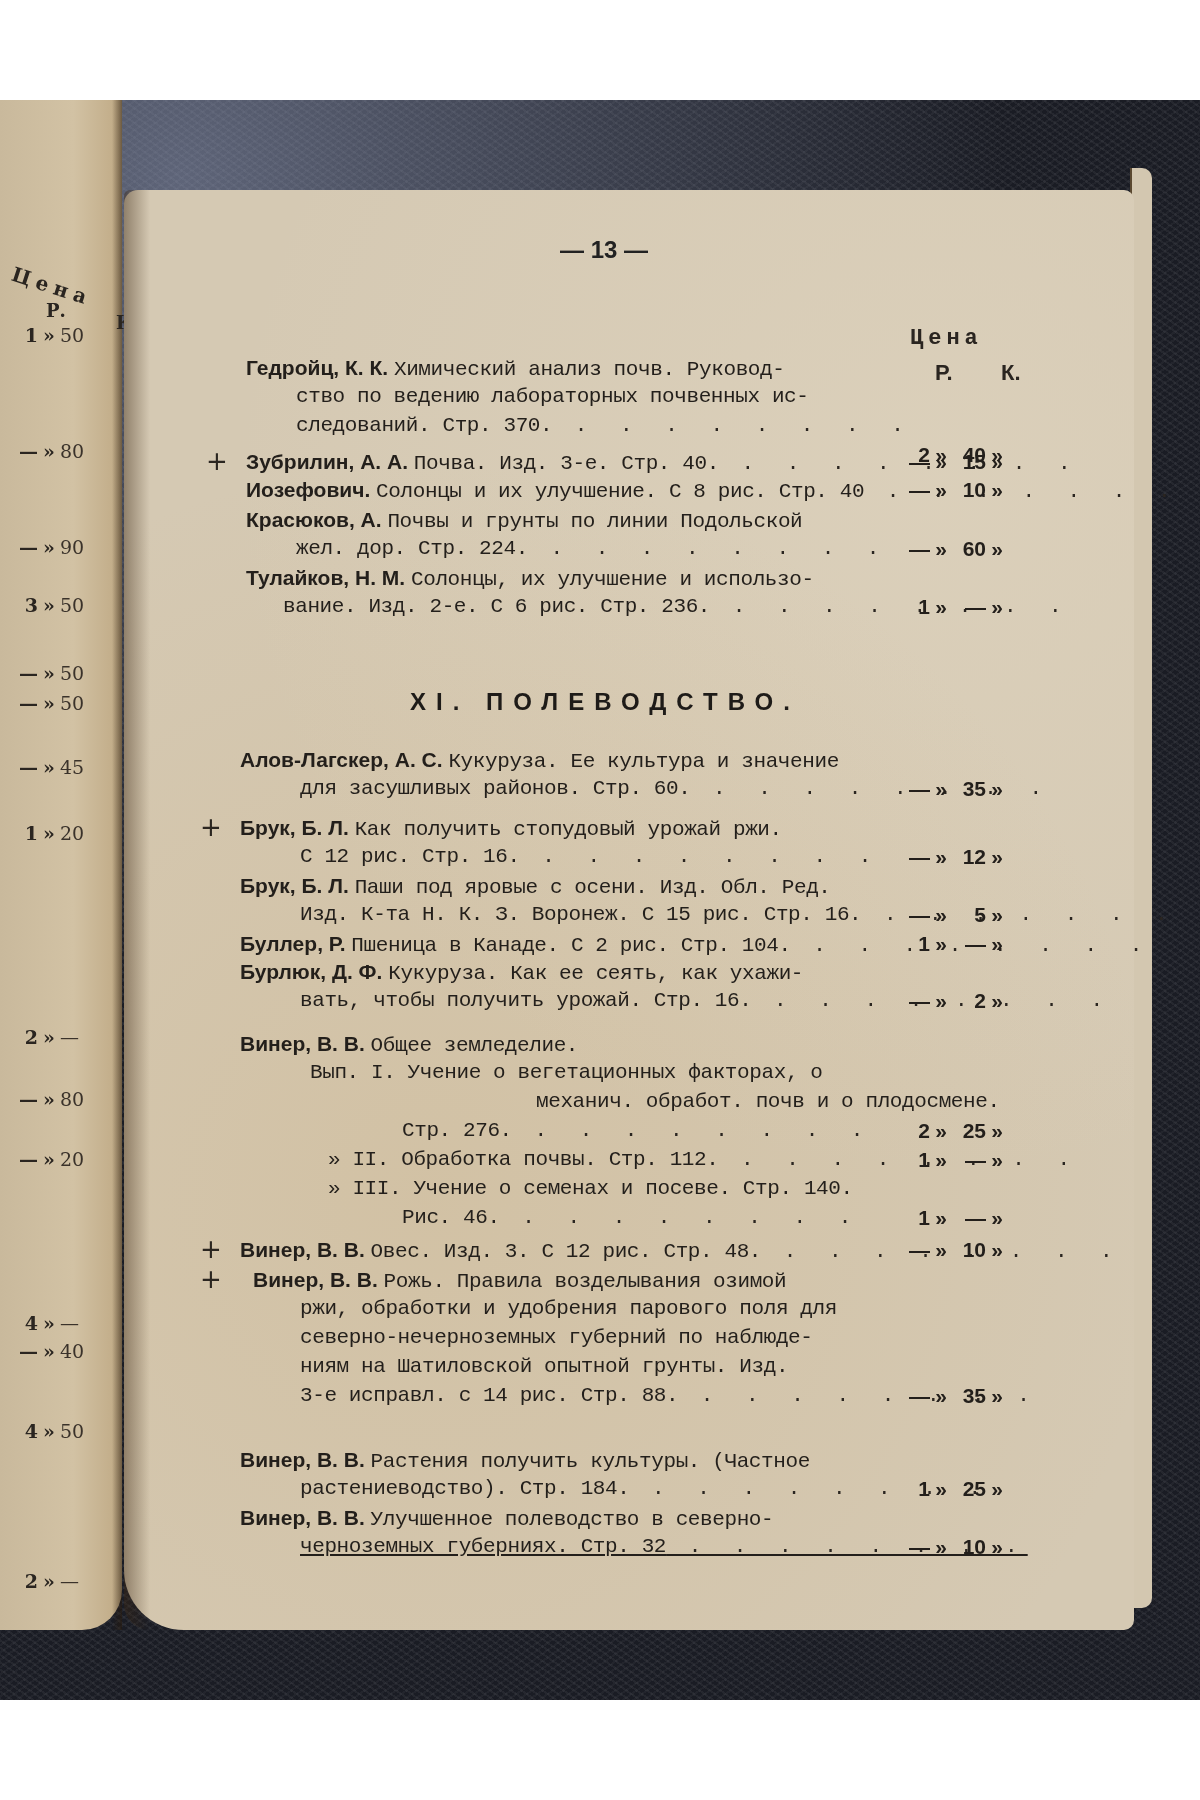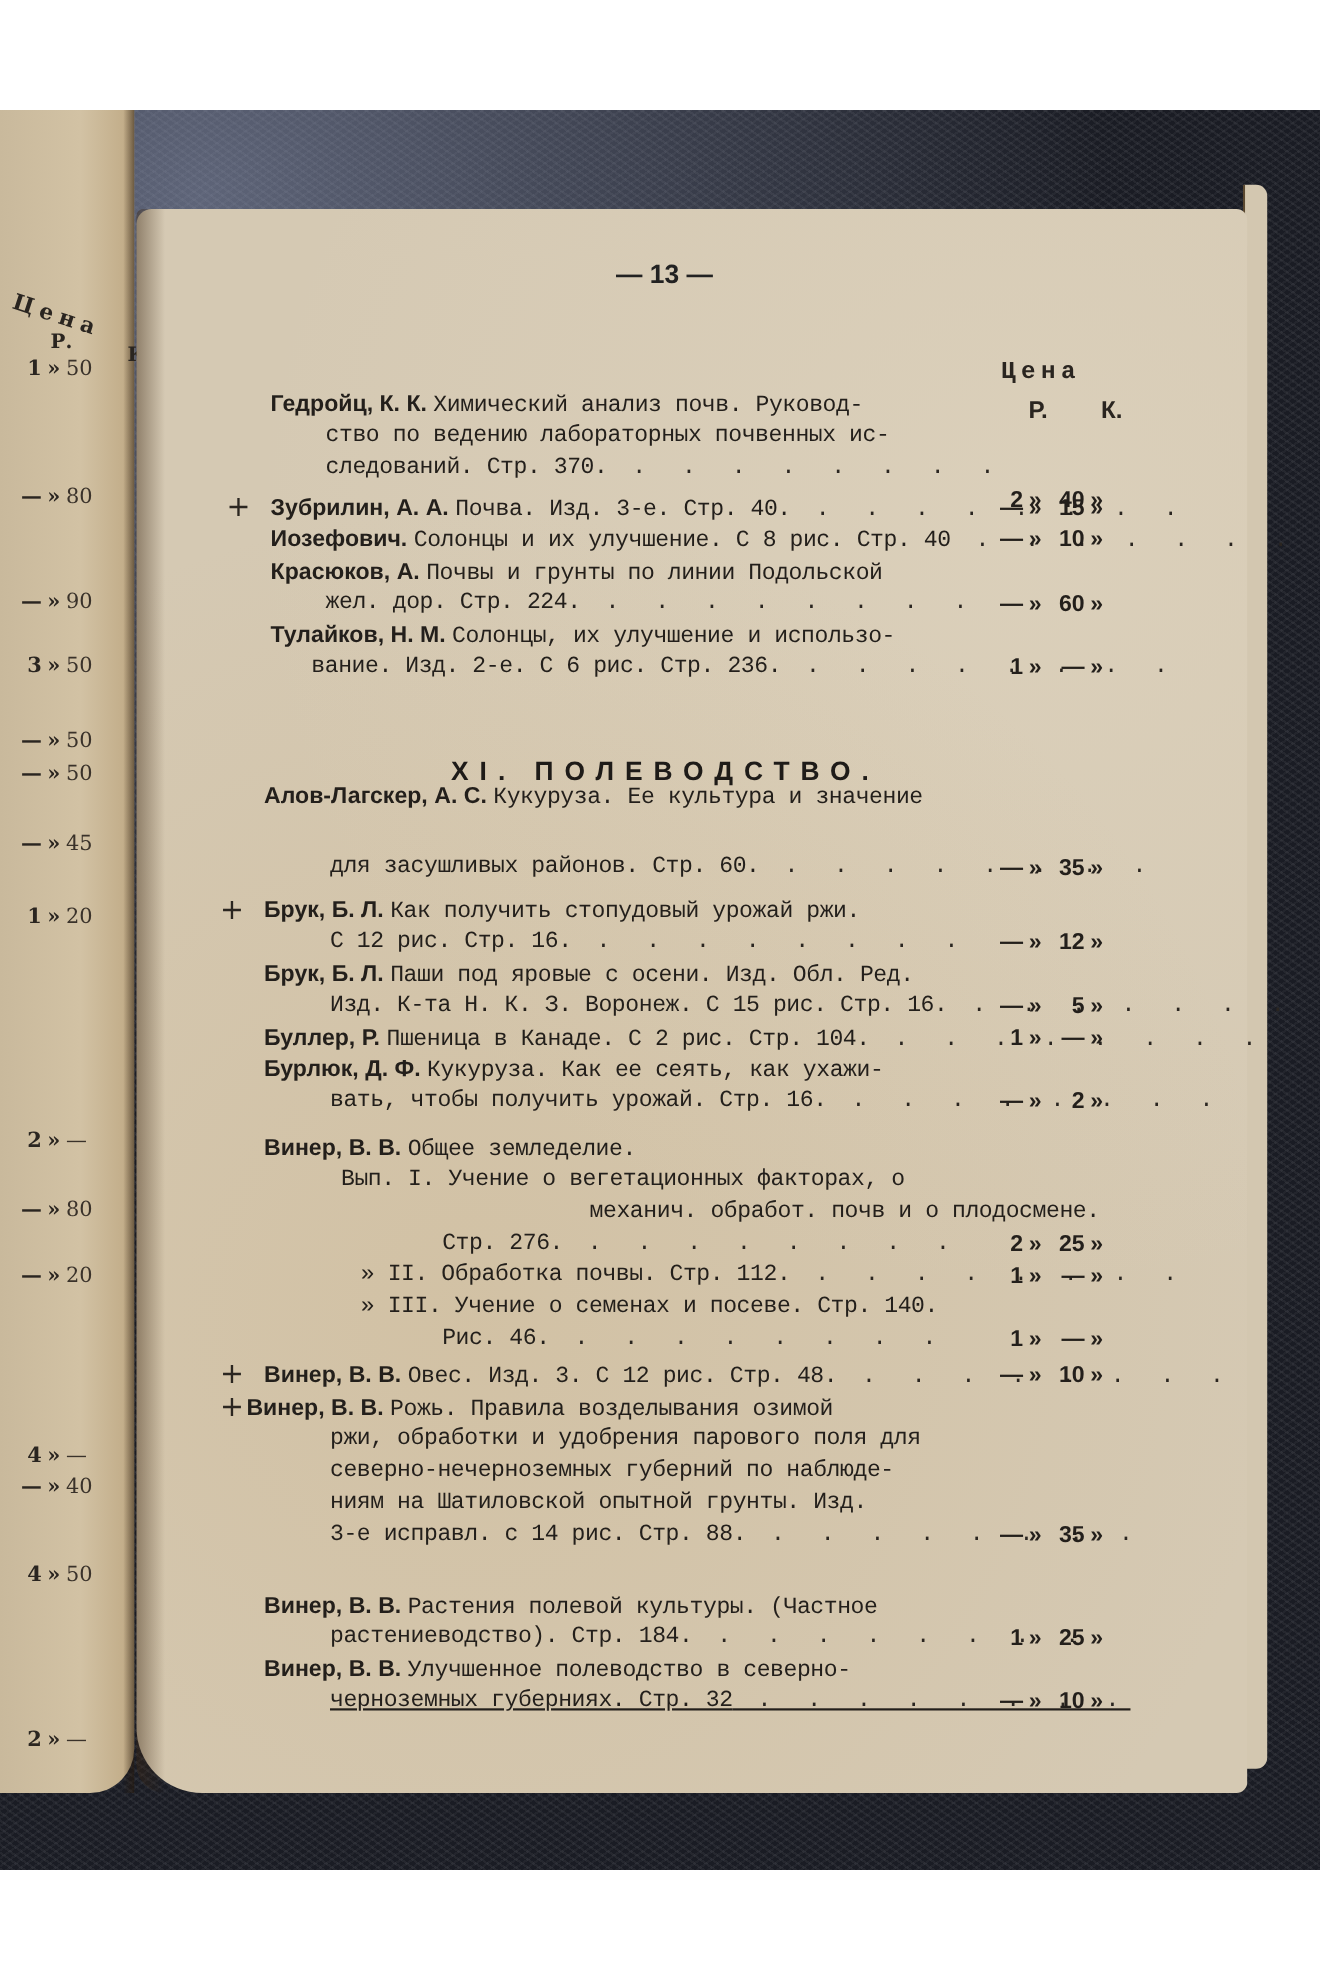--- a/index.html
+++ b/index.html
@@ -160,21 +160,21 @@
       <div class="line" style="top: 508px; left: 246px;"><span class="author">Красюков, А. </span><span>Почвы и грунты по линии Подольской</span></div>
       <div class="line" style="top: 537px; left: 296px;"><span>жел. дор. Стр. 224.</span><span class="dots"> . . . . . . . .</span></div>
       <div class="price" style="top: 537px;"><span class="r">—</span><span class="s1">»</span><span class="k">60</span><span class="s2">»</span></div>
     </div>
     <div class="entry">
       <div class="line" style="top: 566px; left: 246px;"><span class="author">Тулайков, Н. М. </span><span>Солонцы, их улучшение и использо-</span></div>
       <div class="line" style="top: 595px; left: 283px;"><span>вание. Изд. 2-е. С 6 рис. Стр. 236.</span><span class="dots"> . . . . . . . .</span></div>
       <div class="price" style="top: 595px;"><span class="r">1</span><span class="s1">»</span><span class="k">—</span><span class="s2">»</span></div>
     </div>
     <div class="entry">
-      <div class="line" style="top: 712px; left: 240px; text-align: right;"><span class="author">Алов-Лагскер, А. С. </span><span>Кукуруза. Ее культура и значение</span></div>
+      <div class="line" style="top: 748px; left: 240px; text-align: right;"><span class="author">Алов-Лагскер, А. С. </span><span>Кукуруза. Ее культура и значение</span></div>
       <div class="line" style="top: 777px; left: 300px;"><span>для засушливых районов. Стр. 60.</span><span class="dots"> . . . . . . . .</span></div>
       <div class="price" style="top: 777px;"><span class="r">—</span><span class="s1">»</span><span class="k">35</span><span class="s2">»</span></div>
     </div>
     <div class="entry">
       <span class="mark" style="left: 200px; top: 812px;">+</span>
       <div class="line" style="top: 816px; left: 240px;"><span class="author">Брук, Б. Л. </span><span>Как получить стопудовый урожай ржи.</span></div>
       <div class="line" style="top: 845px; left: 300px;"><span>С 12 рис. Стр. 16.</span><span class="dots"> . . . . . . . .</span></div>
       <div class="price" style="top: 845px;"><span class="r">—</span><span class="s1">»</span><span class="k">12</span><span class="s2">»</span></div>
     </div>
     <div class="entry">
@@ -209,29 +209,29 @@
       <div class="line" style="top: 1206px; left: 402px;">Рис. 46.<span class="dots"> . . . . . . . .</span></div>
       <div class="price" style="top: 1206px;"><span class="r">1</span><span class="s1">»</span><span class="k">—</span><span class="s2">»</span></div>
     </div>
     <div class="entry">
       <span class="mark" style="left: 200px; top: 1234px;">+</span>
       <div class="line" style="top: 1238px; left: 240px;"><span class="author">Винер, В. В. </span><span>Овес. Изд. 3. С 12 рис. Стр. 48.</span><span class="dots"> . . . . . . . .</span></div>
       <div class="price" style="top: 1238px;"><span class="r">—</span><span class="s1">»</span><span class="k">10</span><span class="s2">»</span></div>
     </div>
     <div class="entry">
       <span class="mark" style="left: 200px; top: 1264px;">+</span>
-      <div class="line" style="top: 1268px; left: 224px; text-align: right;"><span class="author">Винер, В. В. </span><span>Рожь. Правила возделывания озимой</span></div>
+      <div class="line" style="top: 1268px; left: 253px; text-align: right;"><span class="author">Винер, В. В. </span><span>Рожь. Правила возделывания озимой</span></div>
       <div class="line" style="top: 1297px; left: 300px;"><span>ржи, обработки и удобрения парового поля для</span></div>
       <div class="line" style="top: 1326px; left: 300px;"><span>северно-нечерноземных губерний по наблюде-</span></div>
       <div class="line" style="top: 1355px; left: 300px;"><span>ниям на Шатиловской опытной грунты. Изд.</span></div>
       <div class="line" style="top: 1384px; left: 300px;"><span>3-е исправл. с 14 рис. Стр. 88.</span><span class="dots"> . . . . . . . .</span></div>
       <div class="price" style="top: 1384px;"><span class="r">—</span><span class="s1">»</span><span class="k">35</span><span class="s2">»</span></div>
     </div>
     <div class="entry">
-      <div class="line" style="top: 1448px; left: 240px;"><span class="author">Винер, В. В. </span><span>Растения полевой культуры. (Частное</span></div>
+      <div class="line" style="top: 1448px; left: 240px;"><span class="author">Винер, В. В. </span><span>Растения получить культуры. (Частное</span></div>
       <div class="line" style="top: 1477px; left: 300px;"><span>растениеводство). Стр. 184.</span><span class="dots"> . . . . . . . .</span></div>
       <div class="price" style="top: 1477px;"><span class="r">1</span><span class="s1">»</span><span class="k">25</span><span class="s2">»</span></div>
     </div>
     <div class="entry">
       <div class="line" style="top: 1506px; left: 240px;"><span class="author">Винер, В. В. </span><span>Улучшенное полеводство в северно-</span></div>
       <div class="line" style="top: 1535px; left: 300px; text-decoration: underline;"><span>черноземных губерниях. Стр. 32</span><span class="dots"> . . . . . . . .</span></div>
       <div class="price" style="top: 1535px;"><span class="r">—</span><span class="s1">»</span><span class="k">10</span><span class="s2">»</span></div>
     </div>
   </div>
 

